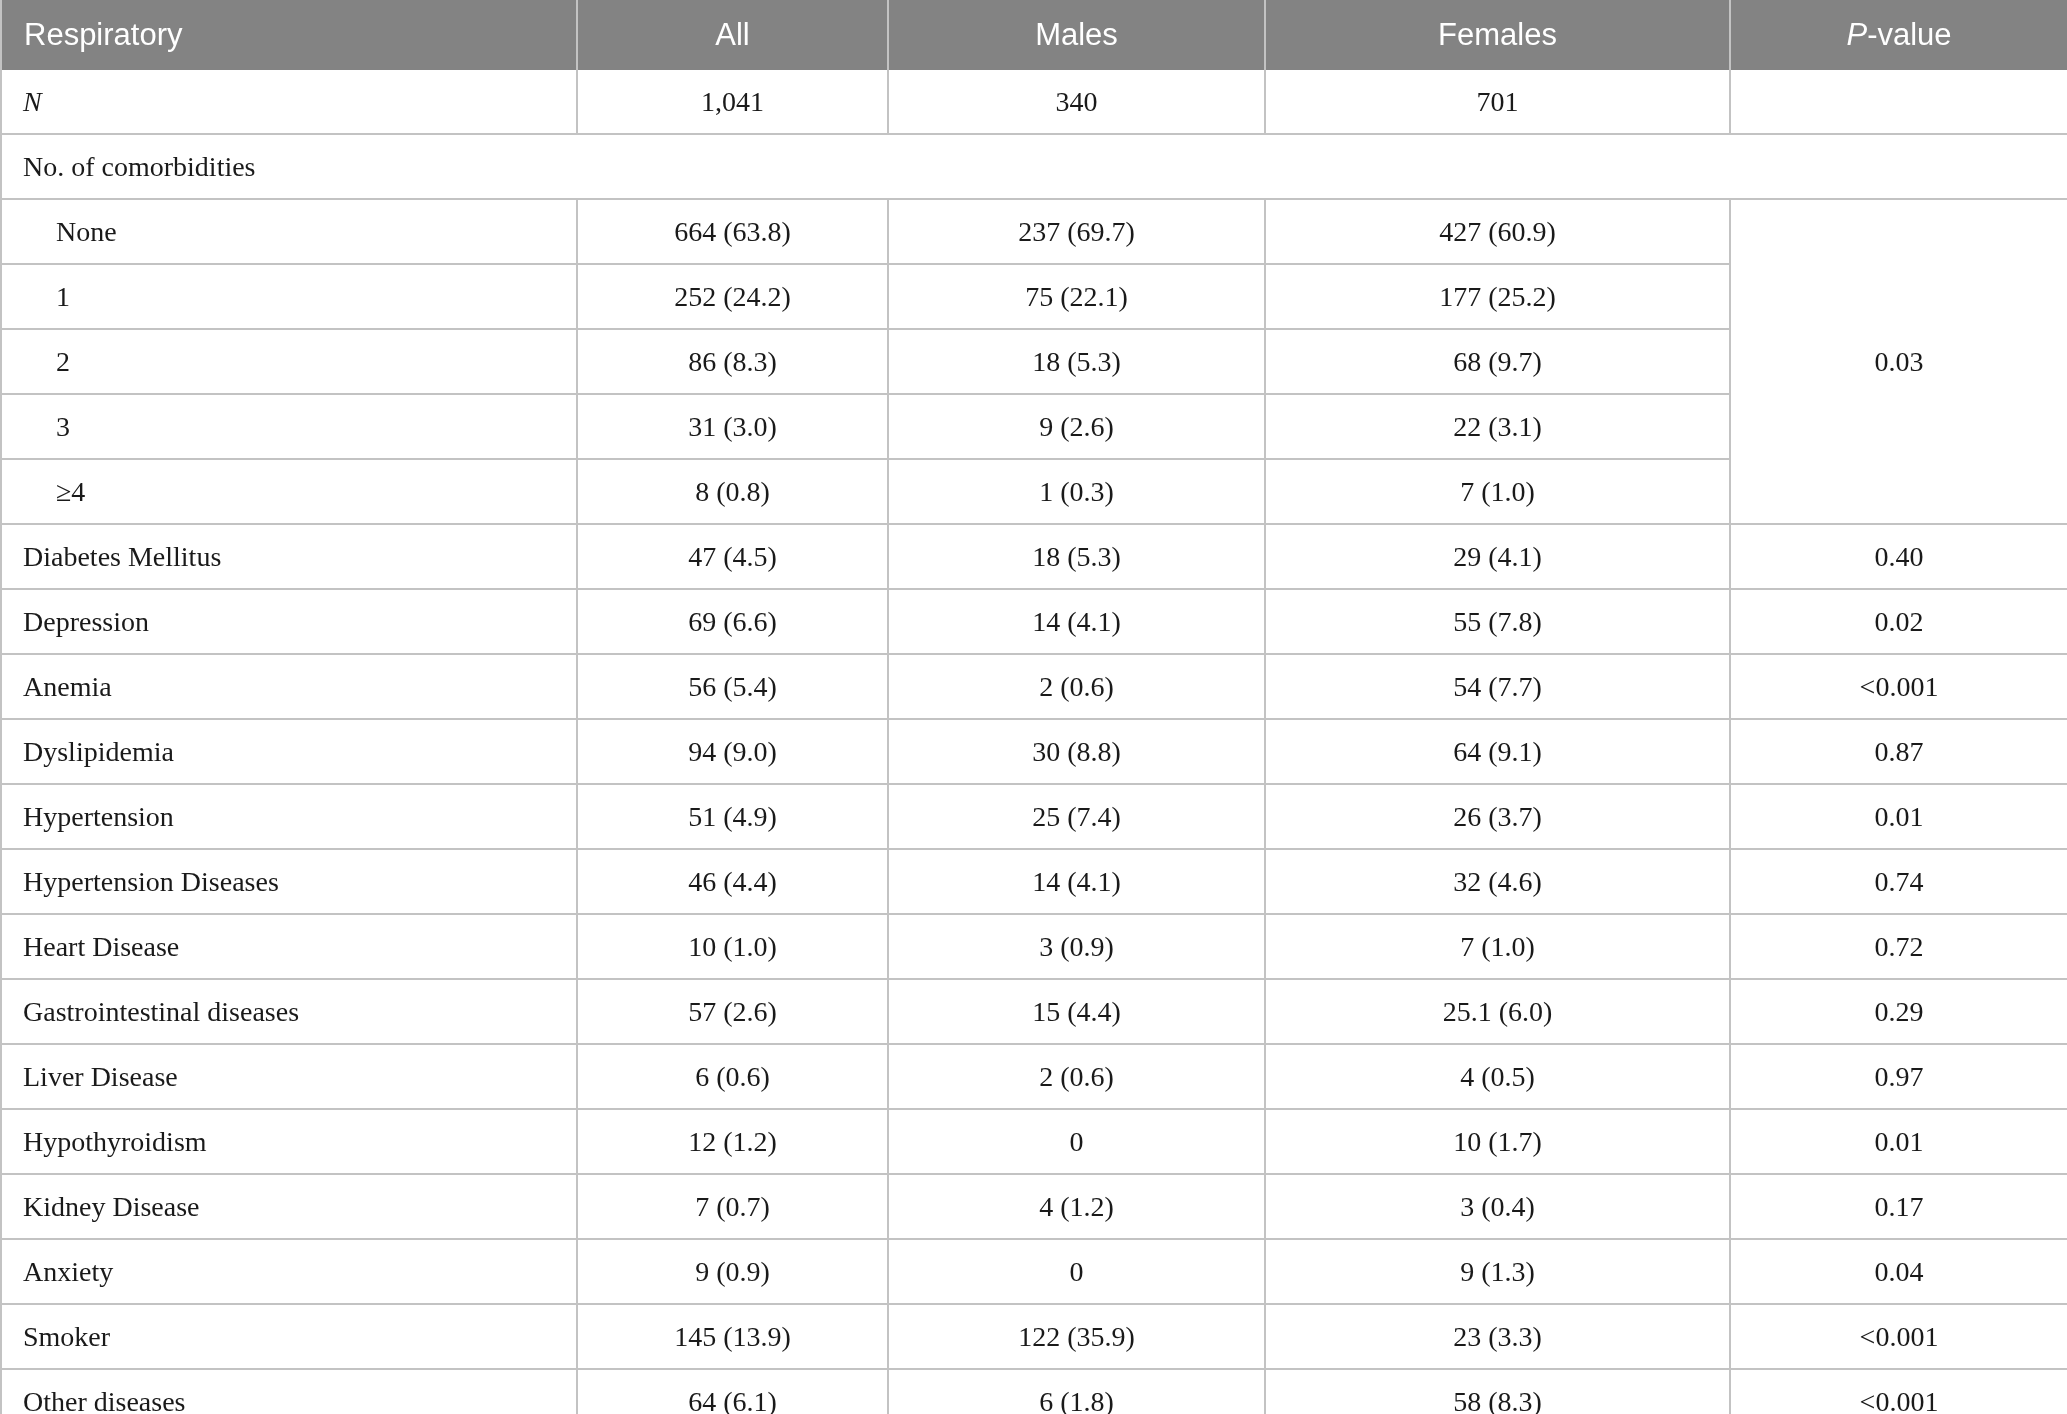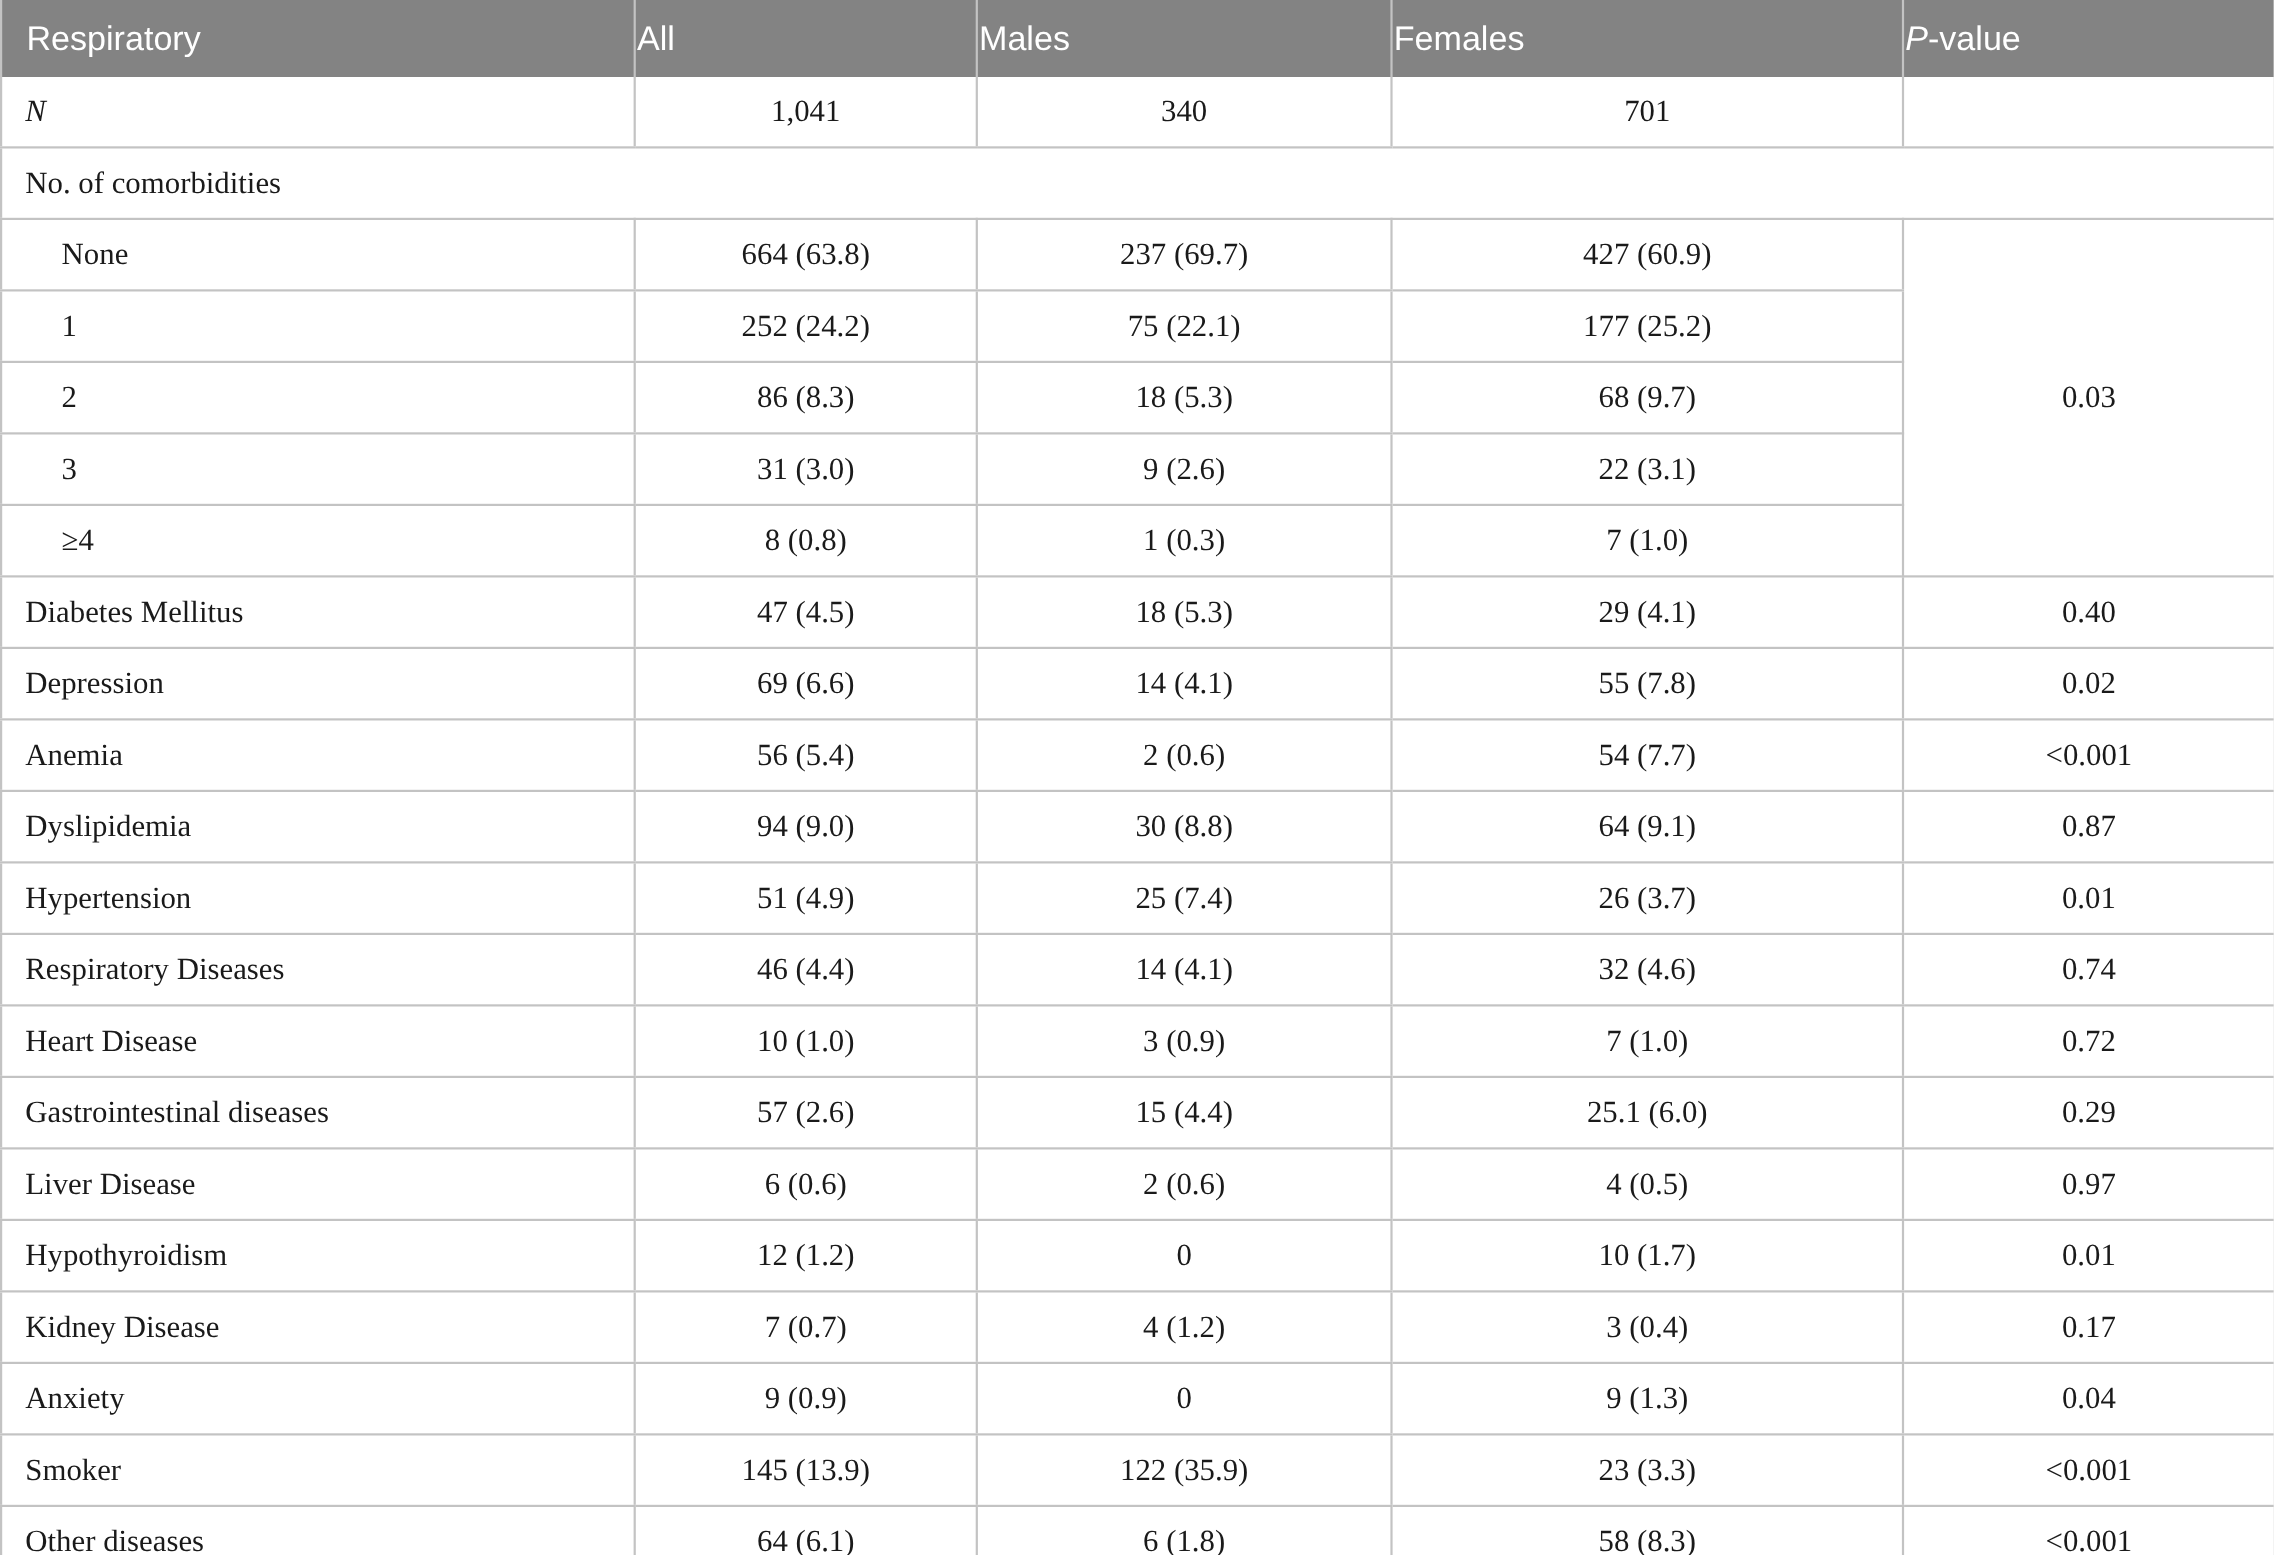--- a/index.html
+++ b/index.html
@@ -22,21 +22,21 @@
     border-right: 2px solid var(--grid, #c3c3c3);
     border-bottom: 3px solid var(--bottom, #9e9e9e);
   }
   table.stats th {
     background: var(--header-bg, #838383);
     color: var(--header-text, #ffffff);
     font-family: "Liberation Sans", sans-serif;
     font-weight: 400;
     font-size: 31px;
     height: 68px;
-    text-align: left;
+    text-align: center;
     vertical-align: middle;
   }
   table.stats th.left {
     text-align: left;
     padding-left: 22px;
   }
   table.stats th:not(:first-child) {
     border-left: 2px solid var(--grid, #c3c3c3);
   }
   table.stats td {
@@ -156,21 +156,21 @@
         <td class="val">0.87</td>
       </tr>
       <tr>
         <td class="label">Hypertension</td>
         <td class="val">51 (4.9)</td>
         <td class="val">25 (7.4)</td>
         <td class="val">26 (3.7)</td>
         <td class="val">0.01</td>
       </tr>
       <tr>
-        <td class="label">Respiratory Diseases</td>
+        <td class="label">Hypertension Diseases</td>
         <td class="val">46 (4.4)</td>
         <td class="val">14 (4.1)</td>
         <td class="val">32 (4.6)</td>
         <td class="val">0.74</td>
       </tr>
       <tr>
         <td class="label">Heart Disease</td>
         <td class="val">10 (1.0)</td>
         <td class="val">3 (0.9)</td>
         <td class="val">7 (1.0)</td>

